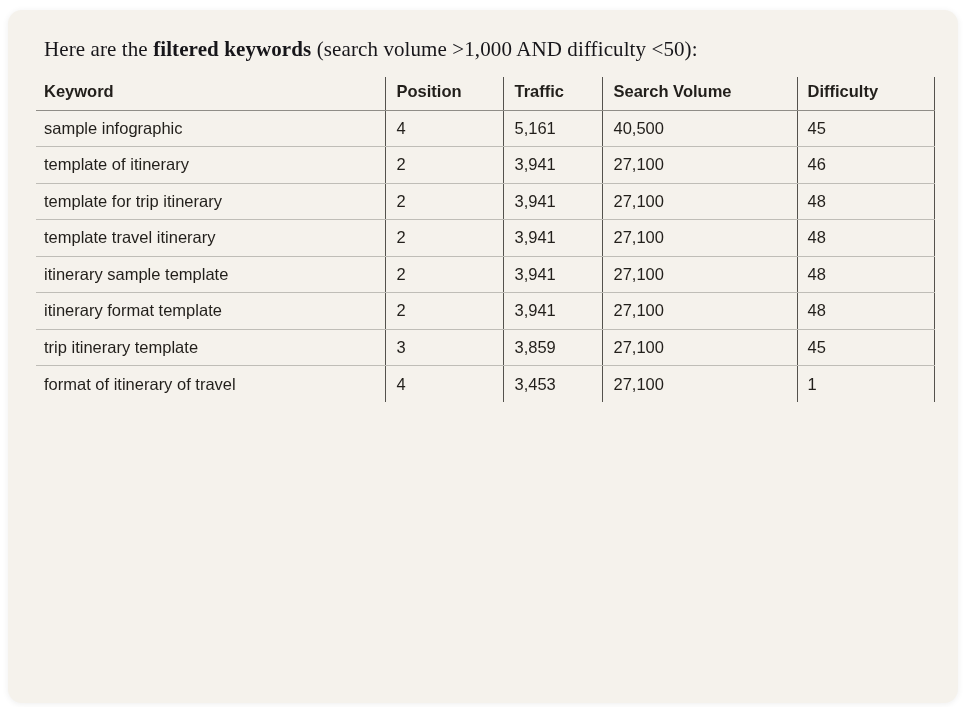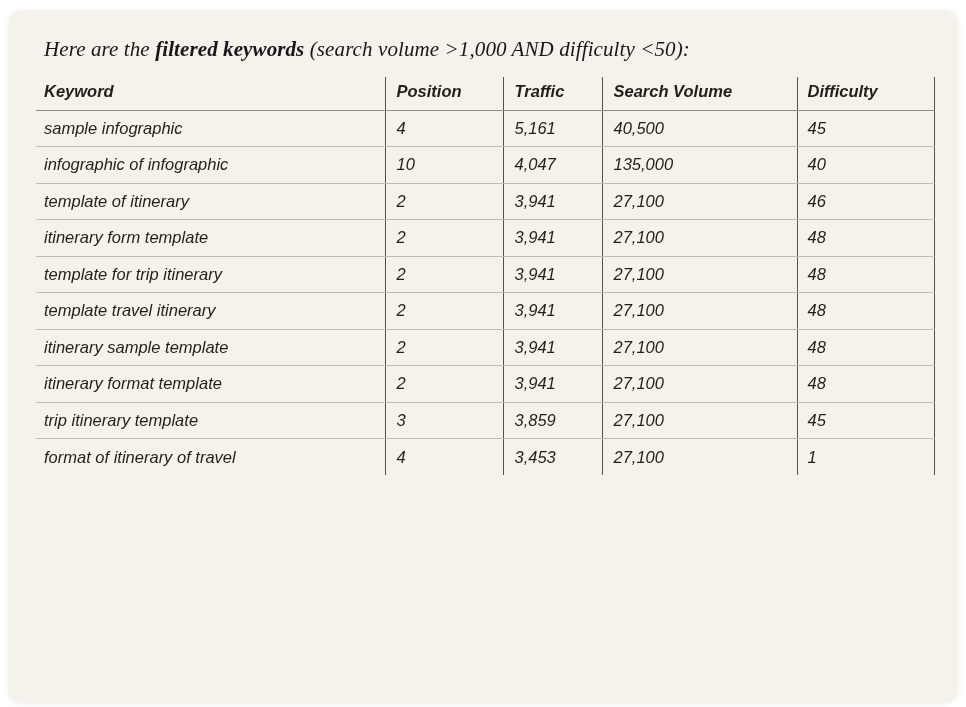--- a/index.html
+++ b/index.html
@@ -12,21 +12,21 @@
     --col-line: #54524d;
   }
   * { box-sizing: border-box; }
   html, body {
     margin: 0; padding: 0;
     width: 966px; height: 707px;
     background: var(--page-bg);
     overflow: hidden;
     font-family: "Liberation Sans", sans-serif;
   }
-  .page { position: relative; width: 966px; height: 707px; font-style: italic; }
+  .page { position: relative; width: 966px; height: 707px; }
   .card {
     position: absolute;
     left: 8px; top: 10px; right: 8px; bottom: 4px;
     background: var(--card-bg);
     border-radius: 14px;
     box-shadow: 0 1px 6px rgba(0,0,0,0.07);
     padding: 26px 0 0 0;
   }
   .heading {
     margin: 0 0 0 36px;
@@ -94,39 +94,25 @@
       </thead>
       <tbody>
           <tr>
             <td>sample infographic</td>
             <td>4</td>
             <td>5,161</td>
             <td>40,500</td>
             <td>45</td>
           </tr>
           <tr>
-            <td>infographic of infographic</td>
-            <td>10</td>
-            <td>4,047</td>
-            <td>135,000</td>
-            <td>40</td>
-          </tr>
-          <tr>
             <td>template of itinerary</td>
             <td>2</td>
             <td>3,941</td>
             <td>27,100</td>
             <td>46</td>
-          </tr>
-          <tr>
-            <td>itinerary form template</td>
-            <td>2</td>
-            <td>3,941</td>
-            <td>27,100</td>
-            <td>48</td>
           </tr>
           <tr>
             <td>template for trip itinerary</td>
             <td>2</td>
             <td>3,941</td>
             <td>27,100</td>
             <td>48</td>
           </tr>
           <tr>
             <td>template travel itinerary</td>

